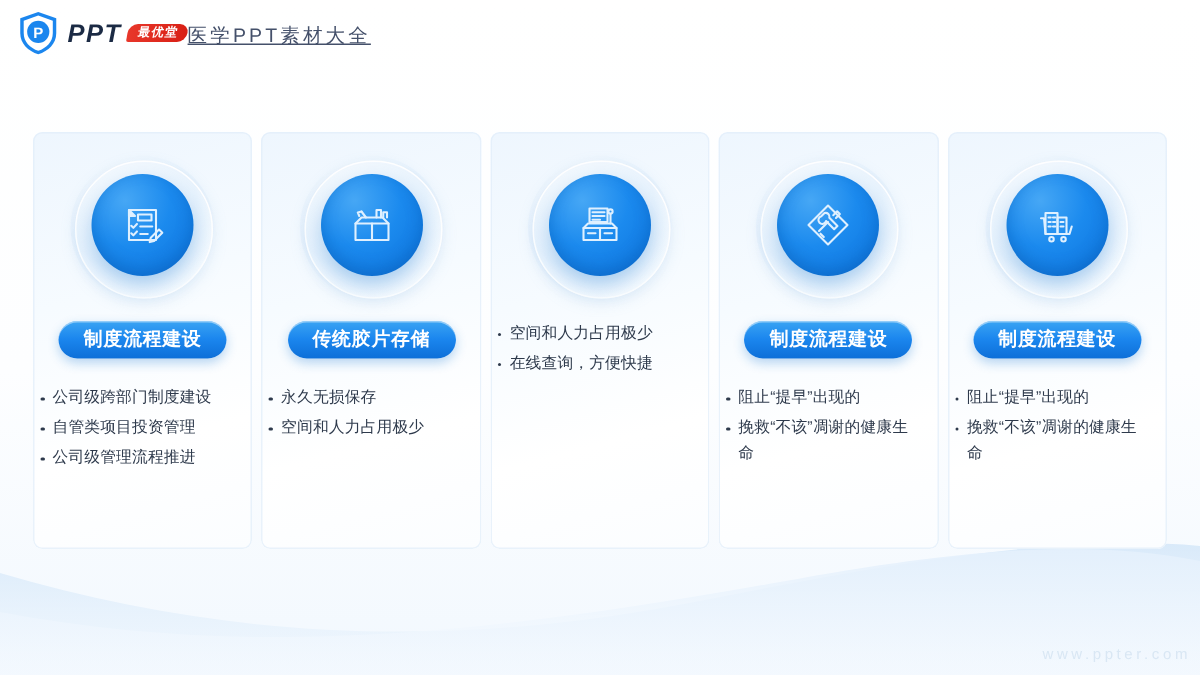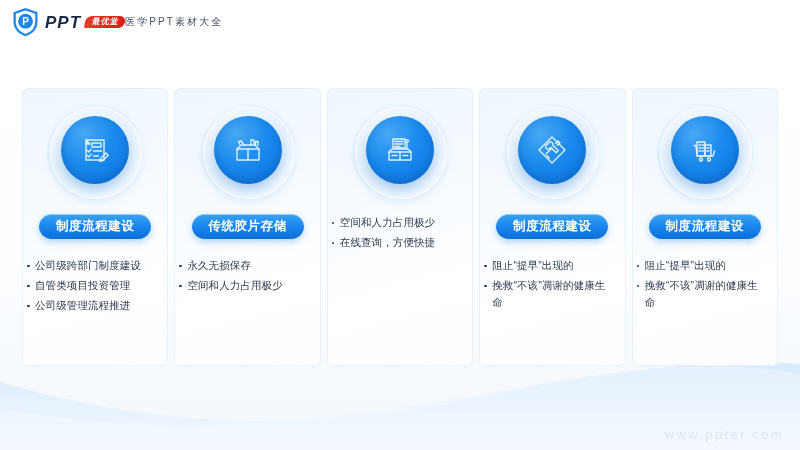--- a/index.html
+++ b/index.html
@@ -22,21 +22,21 @@
   .logo-shield svg{display:block}
   .logo-text{display:flex;flex-direction:row;justify-content:center;line-height:1;}
   .logo-row1{display:flex;align-items:center;gap:4px;}
   .logo-ppt{font-size:17px;font-weight:bold;font-style:italic;color:#1b2a44;letter-spacing:1px;}
   .logo-badge{
     background:linear-gradient(90deg,#e8372b,#d81f14);
     color:#fff;font-size:8px;font-weight:bold;
     padding:2px 6px 2px 7px;border-radius:8px 8px 8px 2px;
     letter-spacing:1px;transform:skewX(-10deg);
   }
-  .logo-sub{font-size:10px;color:#44506a;letter-spacing:2.1px;margin-top:3px;}
+  .logo-sub{font-size:13px;color:#44506a;letter-spacing:2.1px;margin-top:3px;text-decoration:underline;}
 
   
   .title{
     position:absolute;left:0;top:18px;width:800px;text-align:center;
     font-size:30px;font-weight:bold;color:#3b3b3b;letter-spacing:3px;
   }
 
   
   .cards{
     position:absolute;left:22px;top:88px;width:756px;height:278px;
@@ -92,22 +92,22 @@
     font-size:10.5px;color:#2e3a4c;line-height:17px;margin-bottom:3px;
     letter-spacing:.1px;
   }
   .bullet::before{
     content:"";position:absolute;left:1px;top:7.5px;
     width:2.5px;height:2.5px;border-radius:50%;background:#2e3a4c;
   }
 
   
   .watermark{
-    position:absolute;right:16px;bottom:8px;
-    font-size:13px;color:#d9e7f4;letter-spacing:2.4px;
+    position:absolute;right:6px;bottom:8px;
+    font-size:10px;color:#d9e7f4;letter-spacing:2.4px;
   }
 </style>
 </head>
 <body>
 
 <div class="stage">
 
   <div class="waves">
     <svg viewBox="0 0 800 120" preserveAspectRatio="none" aria-hidden="true">
       <defs>

